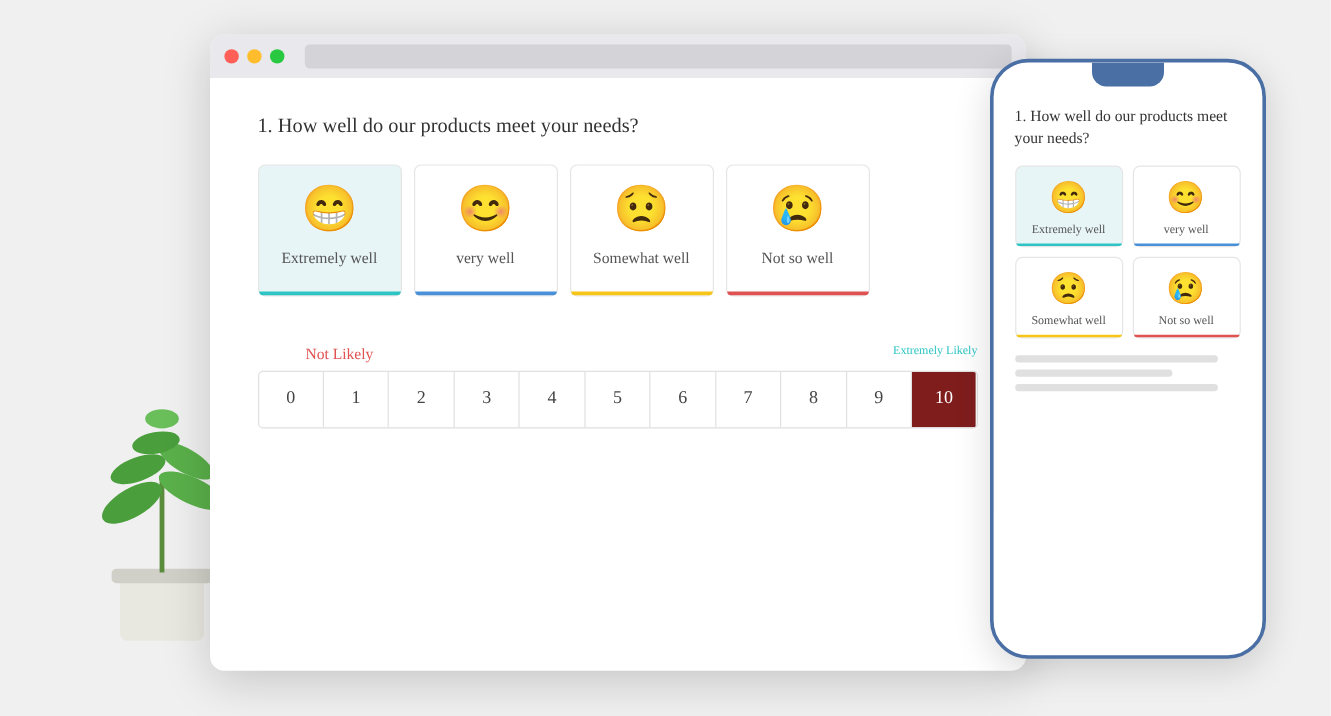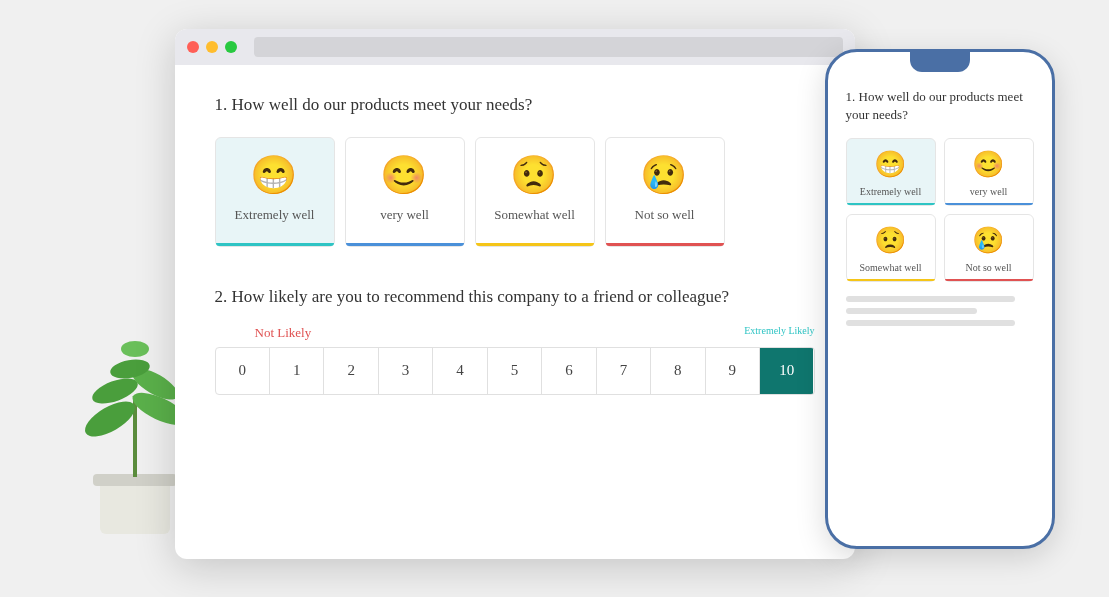--- a/index.html
+++ b/index.html
@@ -164,21 +164,21 @@
       color: #444;
       border-right: 1px solid #e0e0e0;
       cursor: pointer;
     }
 
     .scale-cell:last-child {
       border-right: none;
     }
 
     .scale-cell.selected-cell {
-      background: #0f766e;
+      background: #7f1d1d;
       color: white;
     }
 
     
     .plant-container {
       position: absolute;
       left: 0;
       bottom: 40px;
       width: 160px;
       height: 220px;
@@ -333,21 +333,20 @@
           <span class="label">Somewhat well</span>
           <div class="underline underline-yellow"></div>
         </div>
         <div class="choice-card">
           <span class="emoji">😢</span>
           <span class="label">Not so well</span>
           <div class="underline underline-red"></div>
         </div>
       </div>
 
-      <div class="question2-title">2. How likely are you to recommend this company to a friend or colleague?</div>
 
       <div class="likelihood-labels">
         <span class="label-not-likely">Not Likely</span>
         <span class="label-extremely-likely">Extremely Likely</span>
       </div>
 
       <div class="number-scale">
         <div class="scale-cell">0</div>
         <div class="scale-cell">1</div>
         <div class="scale-cell">2</div>

